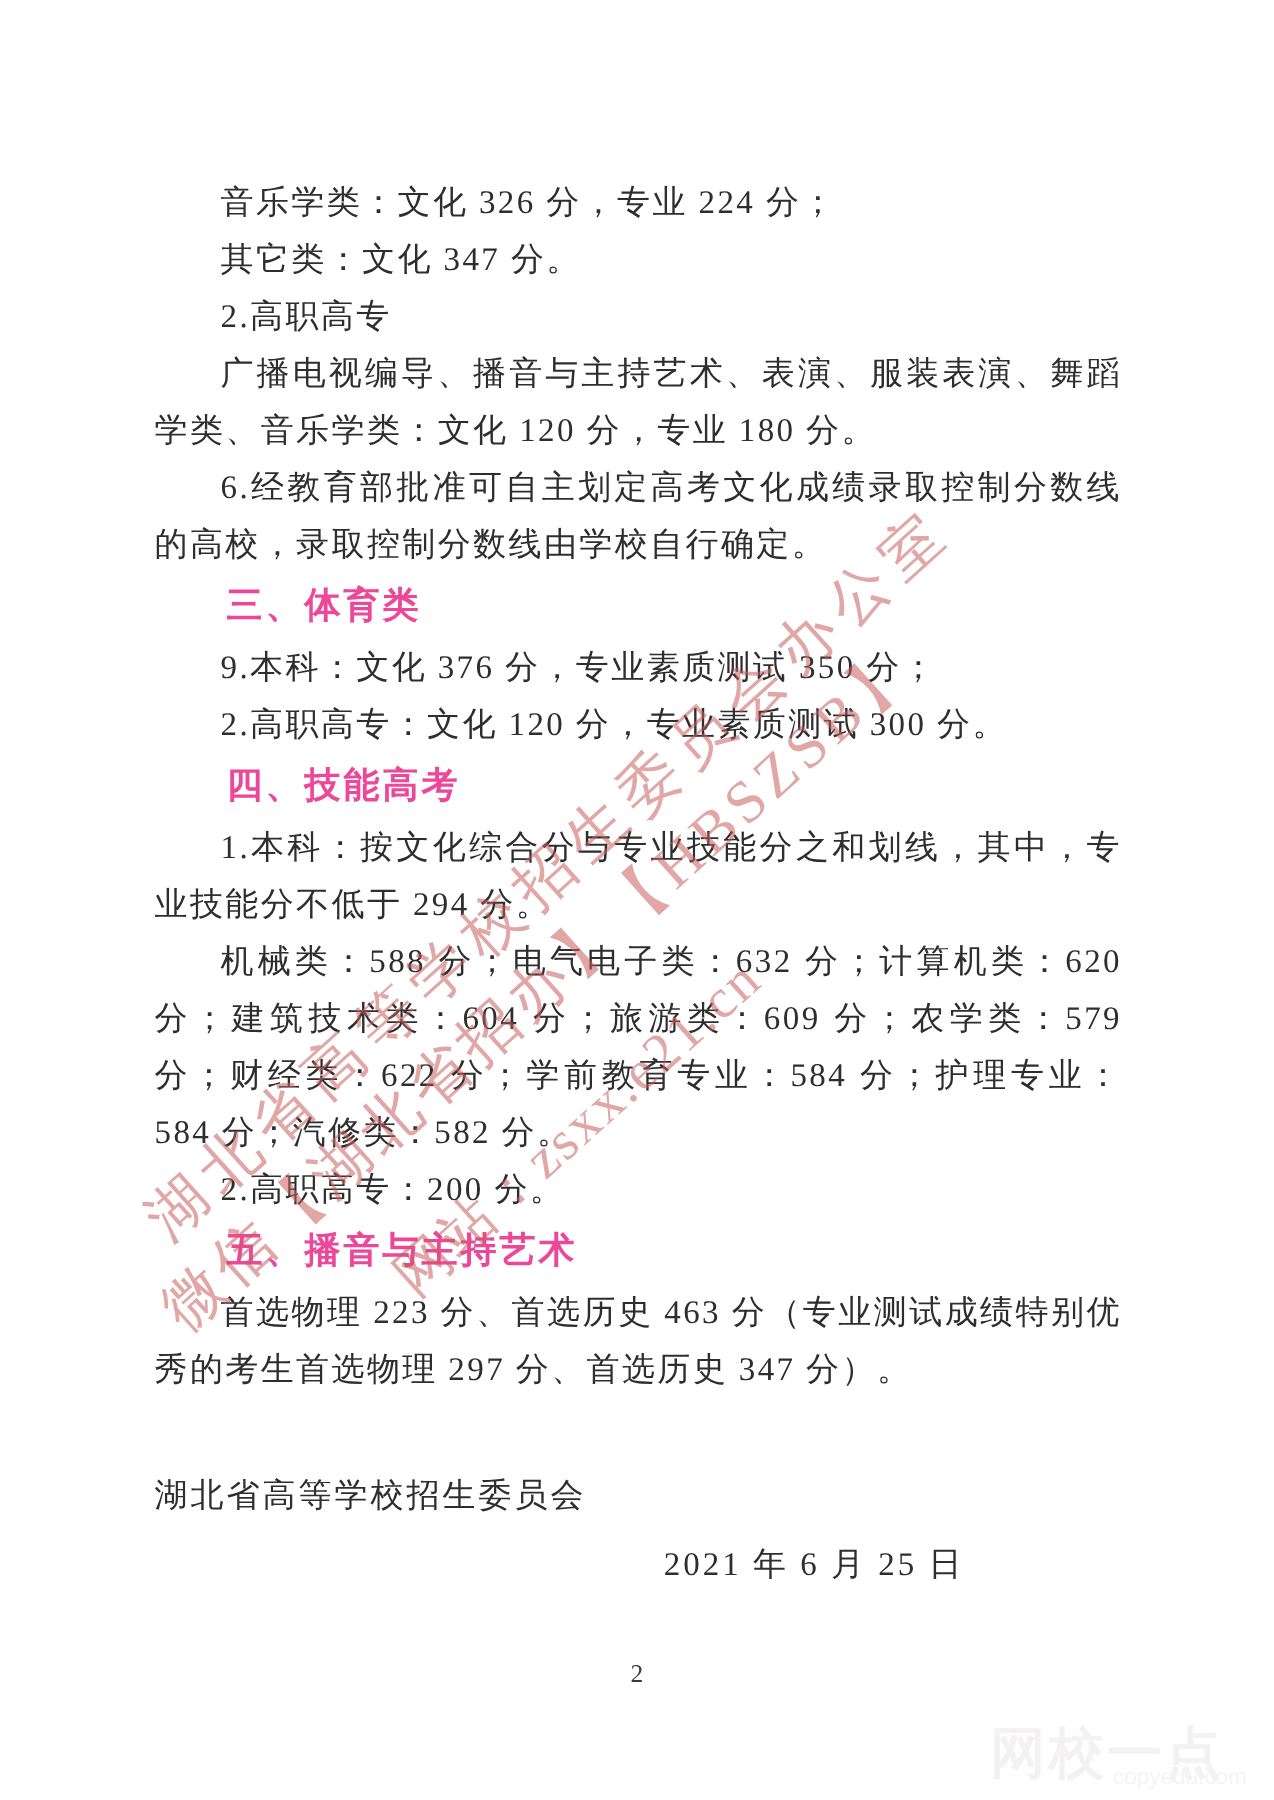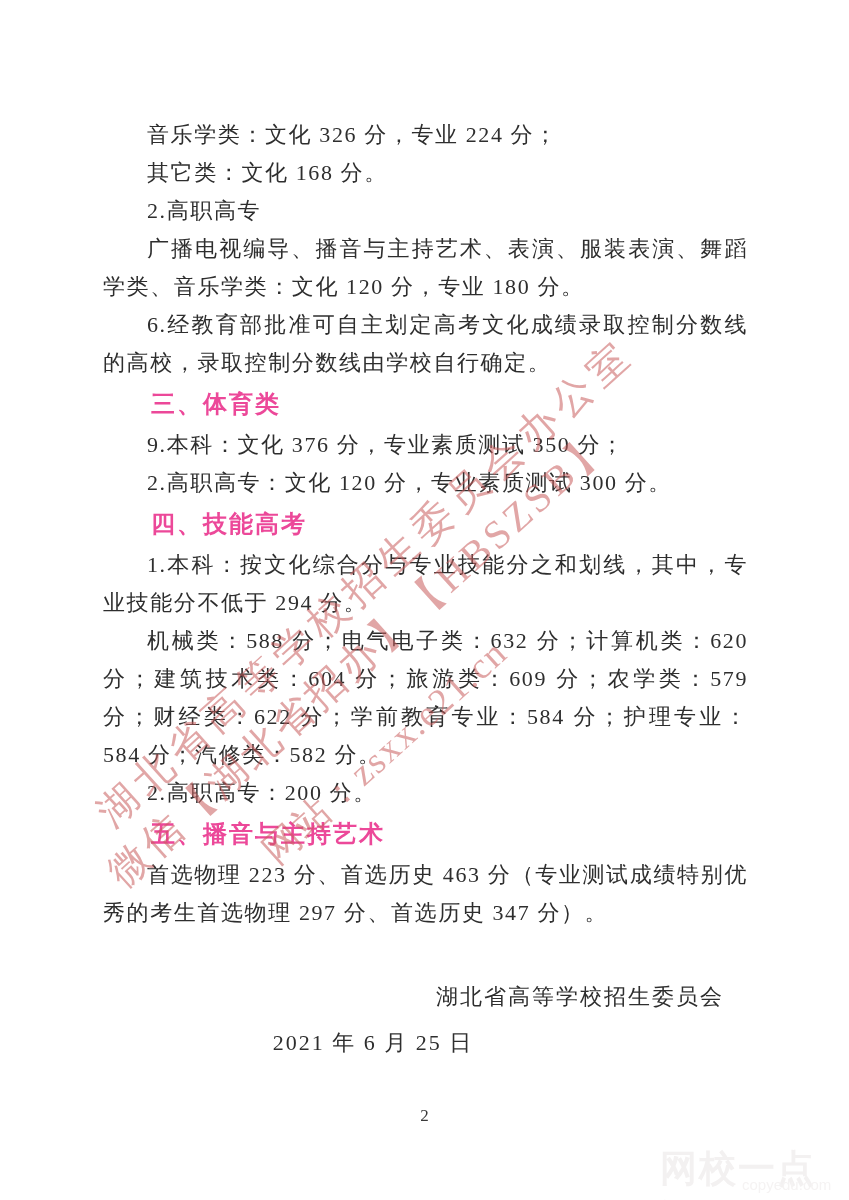--- a/index.html
+++ b/index.html
@@ -35,28 +35,28 @@
     line-height:38px;
     text-indent:2em;
     letter-spacing:2px;
   }
   .signature-block{
     margin-top:42px;
     text-indent:0;
   }
   .signature-line{
     margin:0;
-    text-align:right;
+    text-align:left;
     padding-right:24px;
     line-height:46px;
     letter-spacing:2px;
   }
   .date-line{
     margin:0;
-    text-align:center;
+    text-align:right;
     padding-right:105px;
     line-height:46px;
     letter-spacing:2px;
   }
   .page-number{
     position:absolute;
     left:0;right:0;
     top:1106px;
     text-align:center;
     font-size:17px;
@@ -97,21 +97,21 @@
     z-index:1;
   }
 </style>
 </head>
 <body>
 
 <div class="page">
 
   <div class="content">
     <p class="para">音乐学类：文化 326 分，专业 224 分；</p>
-    <p class="para">其它类：文化 168 分。</p>
+    <p class="para">其它类：文化 347 分。</p>
     <p class="para">2.高职高专</p>
     <p class="para">广播电视编导、播音与主持艺术、表演、服装表演、舞蹈学类、音乐学类：文化 120 分，专业 180 分。</p>
     <p class="para">6.经教育部批准可自主划定高考文化成绩录取控制分数线的高校，录取控制分数线由学校自行确定。</p>
     <p class="heading">三、体育类</p>
     <p class="para">9.本科：文化 376 分，专业素质测试 350 分；</p>
     <p class="para">2.高职高专：文化 120 分，专业素质测试 300 分。</p>
     <p class="heading">四、技能高考</p>
     <p class="para">1.本科：按文化综合分与专业技能分之和划线，其中，专业技能分不低于 294 分。</p>
     <p class="para">机械类：588 分；电气电子类：632 分；计算机类：620 分；建筑技术类：604 分；旅游类：609 分；农学类：579 分；财经类：622 分；学前教育专业：584 分；护理专业：584 分；汽修类：582 分。</p>
     <p class="para">2.高职高专：200 分。</p>

